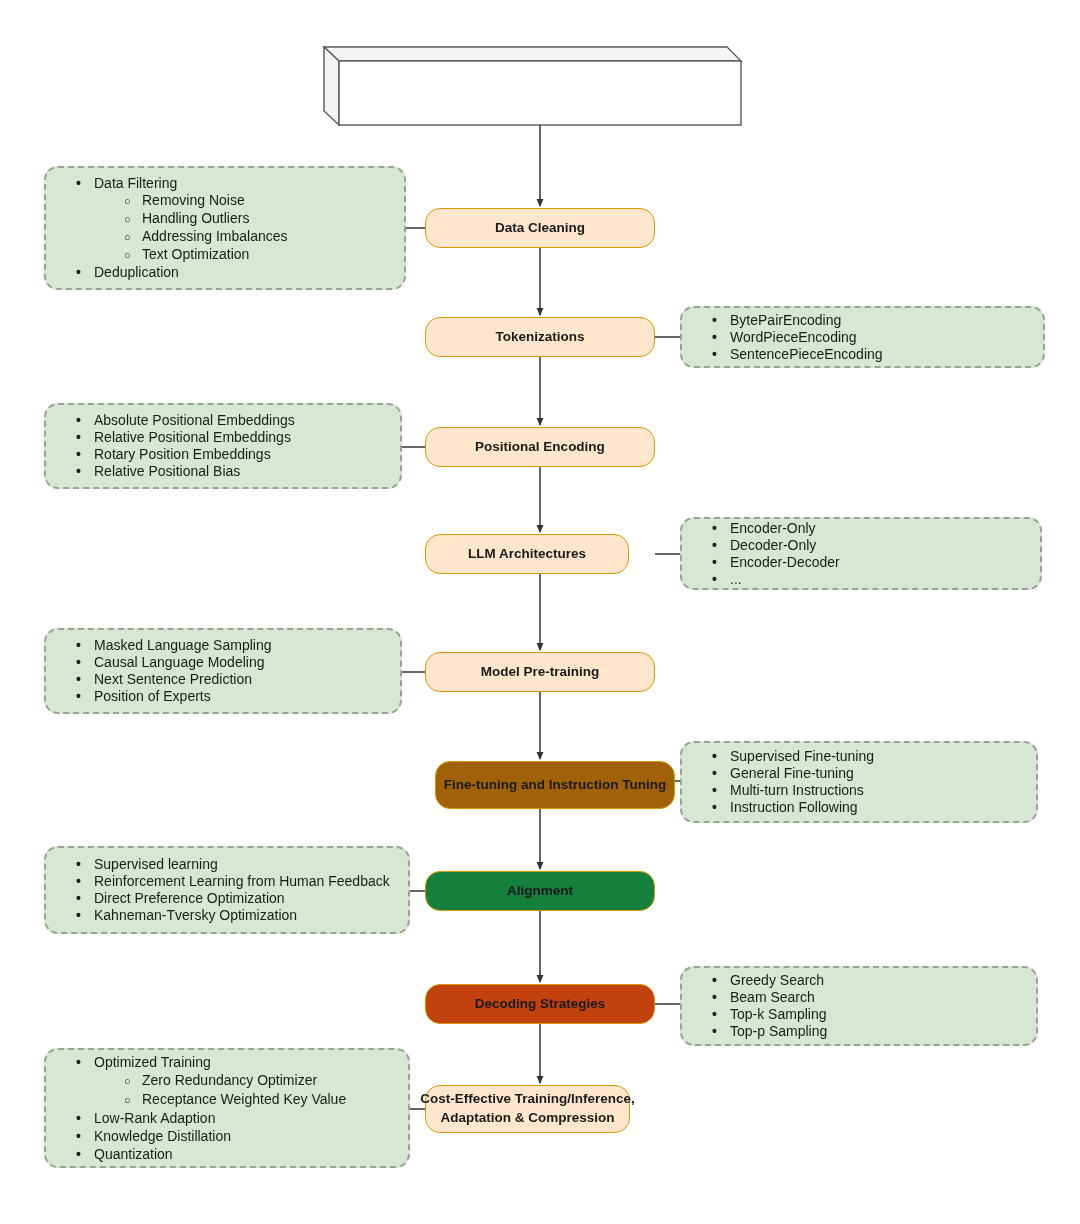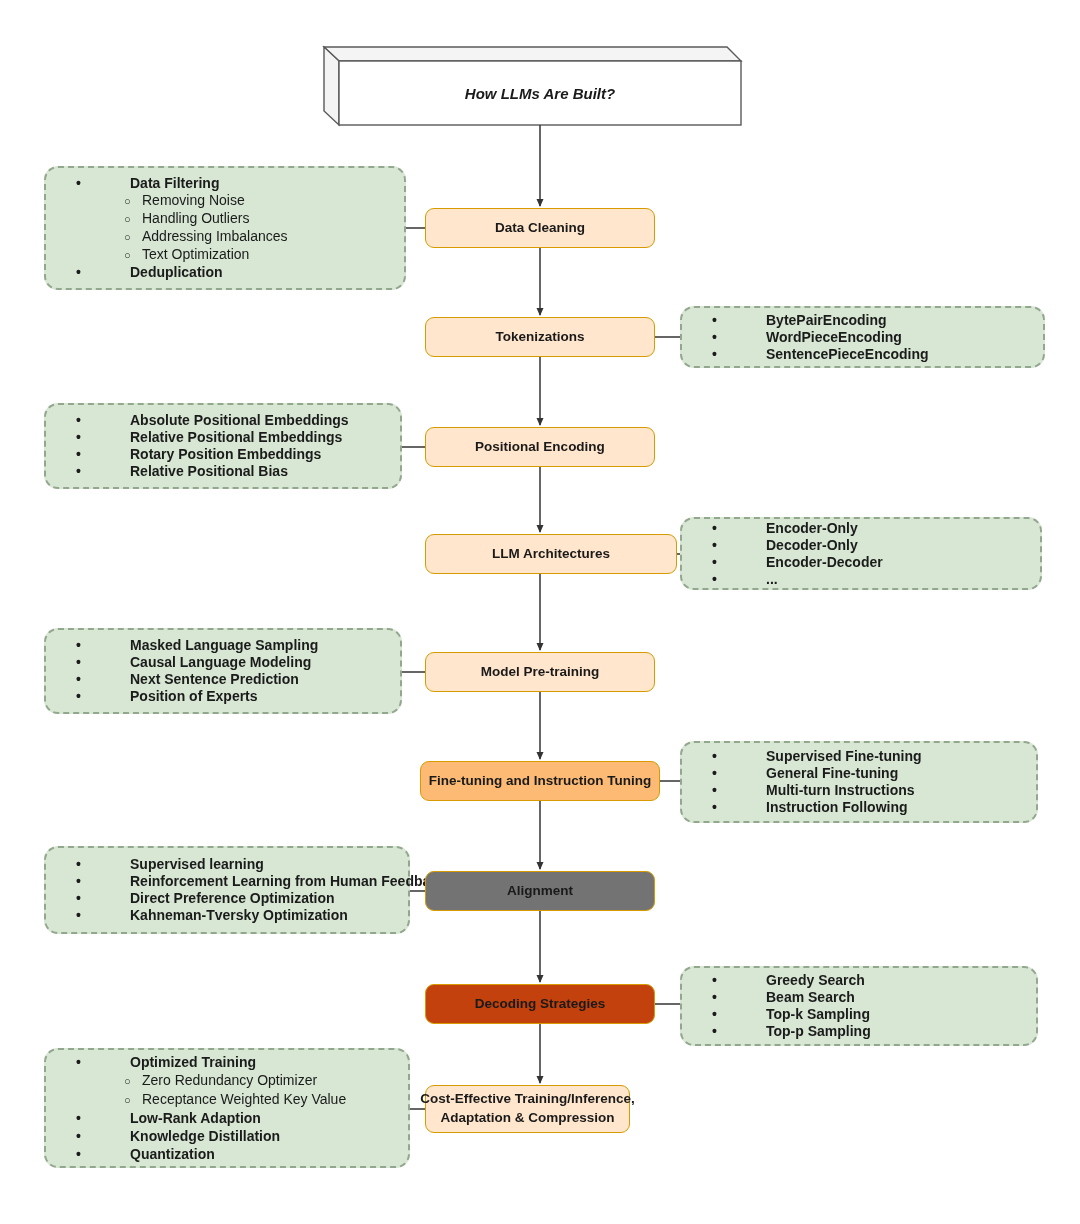--- a/index.html
+++ b/index.html
@@ -1,30 +1,30 @@
 <!DOCTYPE html>
 <html><head>
 <meta charset="utf-8">
 <style>
   html,body{margin:0;padding:0;background:#ffffff;}
   #stage{position:relative;width:1080px;height:1224px;background:#ffffff;
          font-family:"Liberation Sans",sans-serif;overflow:hidden;}
   #wires{position:absolute;left:0;top:0;}
   .node{position:absolute;display:flex;align-items:center;justify-content:center;
-        border-radius:9px;box-sizing:border-box;z-index:2;}
+        border-radius:15px;box-sizing:border-box;z-index:2;}
   .node-label{font-weight:bold;font-size:13.5px;color:#1a1a1a;text-align:center;
         white-space:pre;line-height:1.4;}
   .panel{position:absolute;display:flex;flex-direction:column;justify-content:center;
         border-radius:14px;box-sizing:border-box;padding-left:30px;padding-right:6px;z-index:1;}
   .li{display:flex;align-items:baseline;}
   .li.sub{padding-left:48px;}
   .blt{flex:0 0 18px;color:#1b1b1b;font-weight:bold;font-size:14px;}
   .blt.sub{font-weight:normal;font-size:11px;}
   .txt{color:#1b1b1b;font-size:14px;white-space:pre;}
-  .txt.b{font-weight:bold;margin-left:36px;}
+  .txt.b{font-weight:normal;}
   #cube-title{position:absolute;left:339px;top:61px;width:402px;height:64px;
         display:flex;align-items:center;justify-content:center;
         font-weight:bold;font-style:italic;font-size:15px;color:#1a1a1a;z-index:2;}
   #caption{position:absolute;left:0;top:1182px;width:100%;text-align:center;
         font-family:"Liberation Serif",serif;font-size:17.5px;color:#111111;}
 </style>
 </head>
 <body>
 
 <div id="stage">
@@ -54,21 +54,20 @@
         <line x1="660" y1="781" x2="680" y2="781" stroke="#333333" stroke-width="1.5"></line>
         <line x1="540" y1="801" x2="540" y2="869" stroke="#333333" stroke-width="1.5" marker-end="url(#arrow)"></line>
         <line x1="410" y1="891" x2="425" y2="891" stroke="#333333" stroke-width="1.5"></line>
         <line x1="540" y1="911" x2="540" y2="982" stroke="#333333" stroke-width="1.5" marker-end="url(#arrow)"></line>
         <line x1="655" y1="1004" x2="680" y2="1004" stroke="#333333" stroke-width="1.5"></line>
         <line x1="540" y1="1024" x2="540" y2="1083" stroke="#333333" stroke-width="1.5" marker-end="url(#arrow)"></line>
         <line x1="410" y1="1109" x2="425" y2="1109" stroke="#333333" stroke-width="1.5"></line>
       </g>
   </svg>
 
-  <div id="cube-title">How LLMs Are Built?</div>
   <div id="nodes">
       <div class="node" style="left: 425px; top: 208px; width: 230px; height: 40px; background: rgb(255, 230, 204); border: 1.5px solid rgb(215, 155, 0);">
         <div class="node-label">Data Cleaning</div>
       </div>
       <div class="panel" style="left: 44px; top: 166px; width: 362px; height: 124px; background: rgb(215, 231, 211); border: 2px dashed rgb(147, 167, 143);">
         <div class="li" style="line-height: 17px;">
           <span class="blt">•</span>
           <span class="txt b">Data Filtering</span>
         </div>
         <div class="li sub" style="line-height: 17px;">
@@ -123,21 +122,21 @@
         </div>
         <div class="li" style="line-height: 17px;">
           <span class="blt">•</span>
           <span class="txt b">Rotary Position Embeddings</span>
         </div>
         <div class="li" style="line-height: 17px;">
           <span class="blt">•</span>
           <span class="txt b">Relative Positional Bias</span>
         </div>
       </div>
-      <div class="node" style="left: 425px; top: 534px; width: 252px; height: 40px; background: rgb(255, 230, 204); border: 1.5px solid rgb(215, 155, 0);">
+      <div class="node" style="left: 425px; top: 534px; width: 204px; height: 40px; background: rgb(255, 230, 204); border: 1.5px solid rgb(215, 155, 0);">
         <div class="node-label">LLM Architectures</div>
       </div>
       <div class="panel" style="left: 680px; top: 517px; width: 362px; height: 73px; background: rgb(215, 231, 211); border: 2px dashed rgb(147, 167, 143);">
         <div class="li" style="line-height: 17px;">
           <span class="blt">•</span>
           <span class="txt b">Encoder-Only</span>
         </div>
         <div class="li" style="line-height: 17px;">
           <span class="blt">•</span>
           <span class="txt b">Decoder-Only</span>
@@ -165,42 +164,42 @@
         </div>
         <div class="li" style="line-height: 17px;">
           <span class="blt">•</span>
           <span class="txt b">Next Sentence Prediction</span>
         </div>
         <div class="li" style="line-height: 17px;">
           <span class="blt">•</span>
           <span class="txt b">Position of Experts</span>
         </div>
       </div>
-      <div class="node" style="left: 420px; top: 761px; width: 240px; height: 40px; background: #fdba74; border: 1.5px solid rgb(215, 155, 0);">
+      <div class="node" style="left: 435px; top: 761px; width: 240px; height: 48px; background: #a16207; border: 1.5px solid rgb(215, 155, 0);">
         <div class="node-label">Fine-tuning and Instruction Tuning</div>
       </div>
       <div class="panel" style="left: 680px; top: 741px; width: 358px; height: 82px; background: rgb(215, 231, 211); border: 2px dashed rgb(147, 167, 143);">
         <div class="li" style="line-height: 17px;">
           <span class="blt">•</span>
           <span class="txt b">Supervised Fine-tuning</span>
         </div>
         <div class="li" style="line-height: 17px;">
           <span class="blt">•</span>
           <span class="txt b">General Fine-tuning</span>
         </div>
         <div class="li" style="line-height: 17px;">
           <span class="blt">•</span>
           <span class="txt b">Multi-turn Instructions</span>
         </div>
         <div class="li" style="line-height: 17px;">
           <span class="blt">•</span>
           <span class="txt b">Instruction Following</span>
         </div>
       </div>
-      <div class="node" style="left: 425px; top: 871px; width: 230px; height: 40px; background: #737373; border: 1.5px solid rgb(215, 155, 0);">
+      <div class="node" style="left: 425px; top: 871px; width: 230px; height: 40px; background: #15803d; border: 1.5px solid rgb(215, 155, 0);">
         <div class="node-label">Alignment</div>
       </div>
       <div class="panel" style="left: 44px; top: 846px; width: 366px; height: 88px; background: rgb(215, 231, 211); border: 2px dashed rgb(147, 167, 143);">
         <div class="li" style="line-height: 17px;">
           <span class="blt">•</span>
           <span class="txt b">Supervised learning</span>
         </div>
         <div class="li" style="line-height: 17px;">
           <span class="blt">•</span>
           <span class="txt b">Reinforcement Learning from Human Feedback</span>

